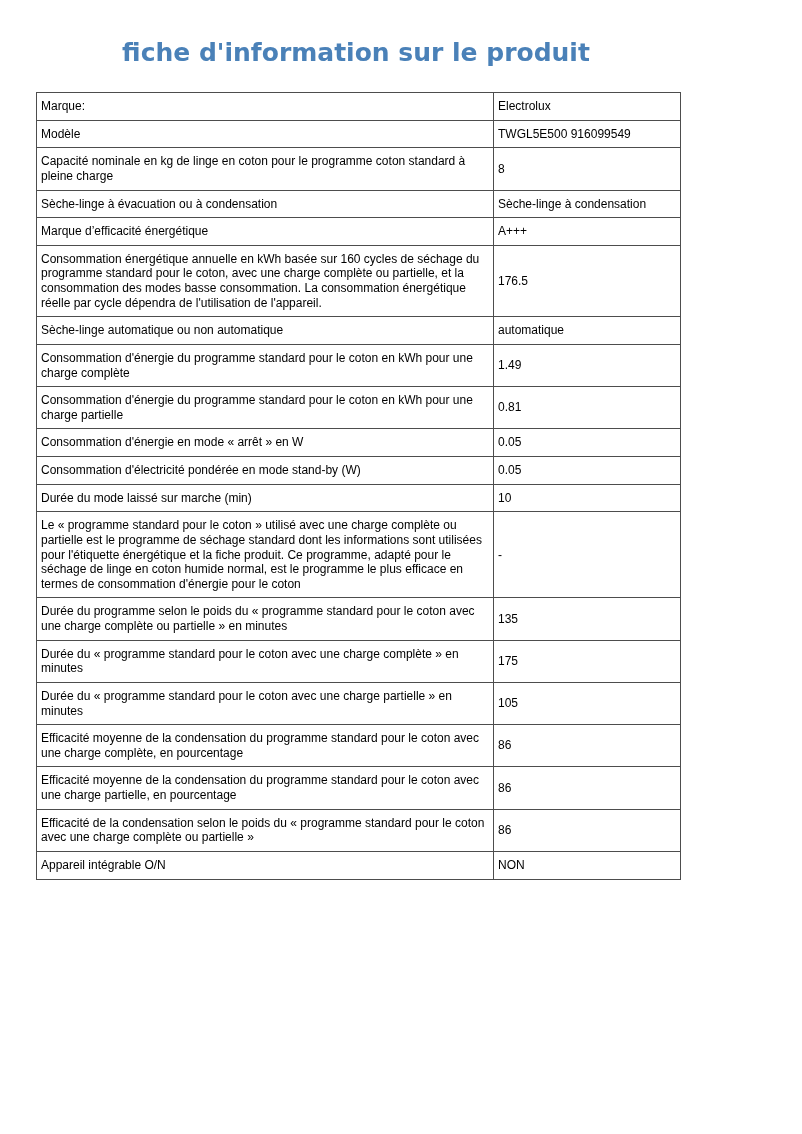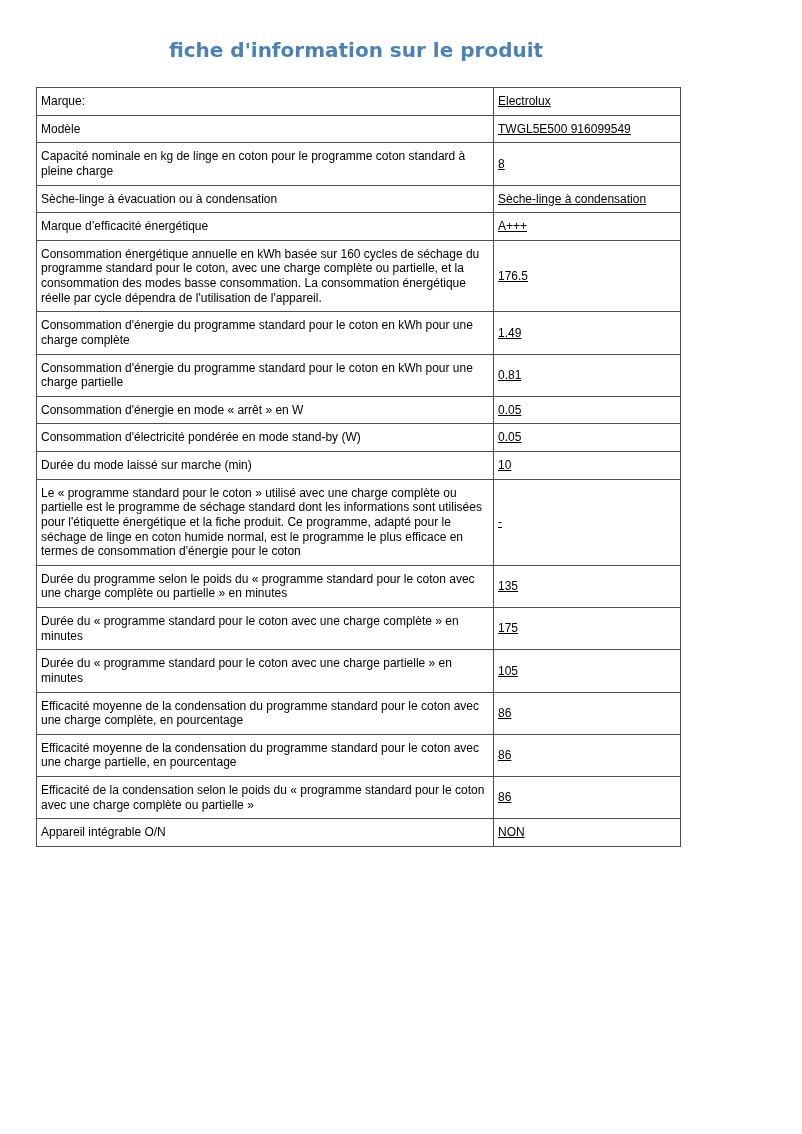--- a/index.html
+++ b/index.html
@@ -16,42 +16,42 @@
     color: #000000;
     overflow: hidden;
   }
   .page-title {
     width: 640px;
     margin: 0;
     padding: 38px 0 0 36px;
     box-sizing: content-box;
     text-align: center;
     font-family: "DejaVu Sans", "Liberation Sans", sans-serif;
-    font-size: 20px;
+    font-size: 25px;
     font-weight: 700;
     letter-spacing: 0px;
     color: #4a81b8;
   }
   table.spec-table {
     margin: 25px 8px 0 36px;
     width: 640px;
     border-collapse: collapse;
     table-layout: fixed;
     border-radius: 8px;
   }
   table.spec-table td {
     border: 1px solid #4d4d4d;
     font-size: 12px;
     line-height: 1.22;
     padding: 6px 4px;
     vertical-align: middle;
     word-wrap: break-word;
   }
   td.lbl { width: 448px; }
-  td.val { width: 178px; padding-left: 3px; text-decoration: underline; }
+  td.val { width: 178px; padding-left: 3px; }
 </style>
 </head>
 <body>
 
 <div class="page">
 
   <h1 class="page-title">fiche d'information sur le produit</h1>
 
   <table class="spec-table">
     <tbody>
@@ -71,20 +71,24 @@
         <td class="lbl">Sèche-linge à évacuation ou à condensation</td>
         <td class="val">Sèche-linge à condensation</td>
       </tr>
       <tr>
         <td class="lbl">Marque d’efficacité énergétique</td>
         <td class="val">A+++</td>
       </tr>
       <tr>
         <td class="lbl">Consommation énergétique annuelle en kWh basée sur 160 cycles de séchage du programme standard pour le coton, avec une charge complète ou partielle, et la consommation des modes basse consommation. La consommation énergétique réelle par cycle dépendra de l'utilisation de l'appareil.</td>
         <td class="val">176.5</td>
+      </tr>
+      <tr>
+        <td class="lbl">Sèche-linge automatique ou non automatique</td>
+        <td class="val">automatique</td>
       </tr>
       <tr>
         <td class="lbl">Consommation d'énergie du programme standard pour le coton en kWh pour une charge complète</td>
         <td class="val">1.49</td>
       </tr>
       <tr>
         <td class="lbl">Consommation d'énergie du programme standard pour le coton en kWh pour une charge partielle</td>
         <td class="val">0.81</td>
       </tr>
       <tr>

